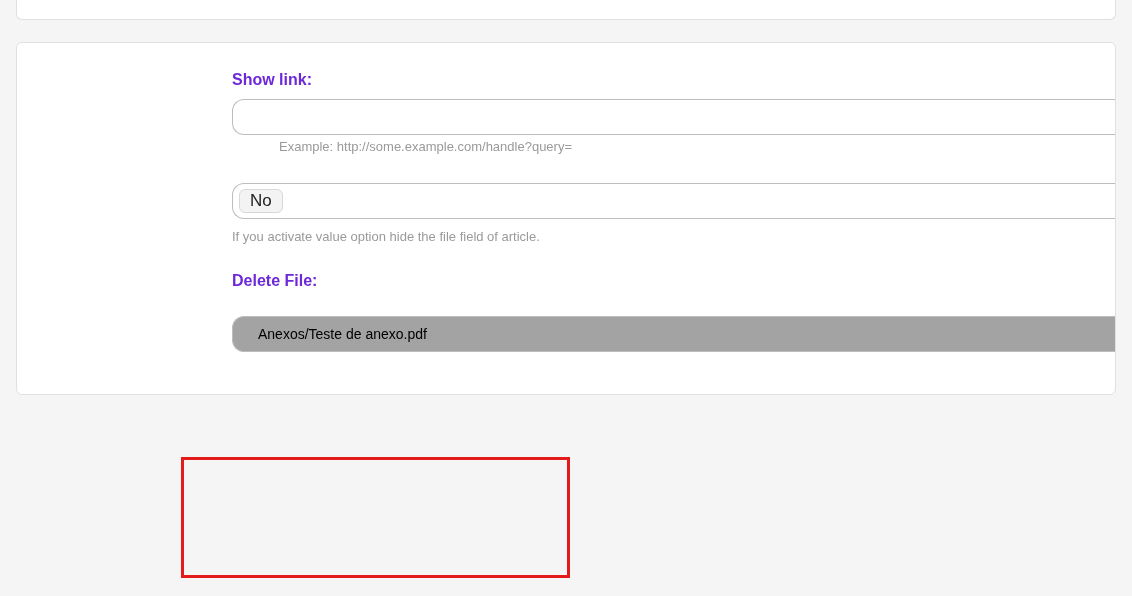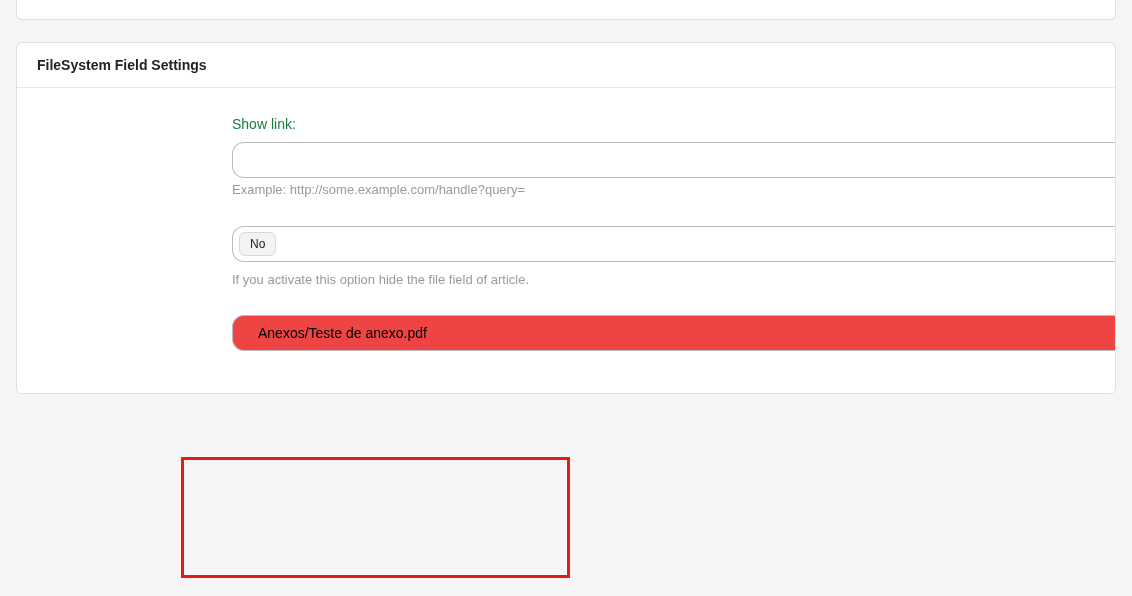--- a/index.html
+++ b/index.html
@@ -38,23 +38,23 @@
     }
     .panel-body {
       padding: 28px 0 24px 0;
     }
     .field-row {
       padding-left: 215px;
       padding-right: 0;
       margin-bottom: 26px;
     }
     .field-label {
-      font-size: 14px;
-      font-weight: 400;
-      color: #15803d;
+      font-size: 16px;
+      font-weight: 700;
+      color: #6d28d9;
       margin-bottom: 10px;
       display: block;
     }
     .field-control {
       border: 1px solid #bdbdbd;
       border-right: none;
       border-top-left-radius: 12px;
       border-bottom-left-radius: 12px;
       height: 36px;
       width: 100%;
@@ -64,32 +64,32 @@
       background: #fff;
     }
     .field-control input[type="text"] {
       border: none;
       outline: none;
       width: 100%;
       font-size: 14px;
       background: transparent;
     }
     .field-control.highlight {
-      background: #ef4444;
+      background: #a3a3a3;
       padding-left: 25px;
     }
     .select-pill {
       display: inline-flex;
       align-items: center;
       background: #f3f3f3;
       border: 1px solid #d8d8d8;
       border-radius: 6px;
       height: 24px;
       padding: 0 10px;
-      font-size: 12px;
+      font-size: 17px;
       color: #222;
       cursor: pointer;
     }
     .field-control.select-wrap {
       padding: 4px 6px;
     }
     .help-text {
       font-size: 13px;
       color: #9a9a9a;
       margin-top: 8px;
@@ -107,43 +107,41 @@
     .last-row {
       margin-bottom: 18px;
     }
   </style>
 </head>
 <body>
 
 <div class="top-panel-fragment"></div>
 
 <div class="panel">
-  <div class="panel-header">
-    <span>FileSystem Field Settings</span>
-  </div>
   <div class="panel-body">
 
     <div class="field-row">
       <label class="field-label">Show link:</label>
       <div class="field-control">
         <input type="text" value="" style="">
       </div>
-      <div class="help-text" style="margin-top:2px;">Example: http://some.example.com/handle?query=</div>
+      <div class="help-text" style="margin-top:2px;margin-left:47px;">Example: http://some.example.com/handle?query=</div>
     </div>
 
     <div class="field-row">
       <div class="field-control select-wrap">
         <div class="select-pill">
           <span>No</span>
         </div>
       </div>
-      <div class="help-text">If you activate this option hide the file field of article.</div>
+      <div class="help-text">If you activate value option hide the file field of article.</div>
     </div>
 
     <div class="field-row">
+      <label class="field-label">Delete File:</label>
     </div>
 
     <div class="field-row last-row">
       <div class="field-control highlight">
         <input type="text" value="Anexos/Teste de anexo.pdf" style="">
       </div>
     </div>
 
   </div>
 </div>

